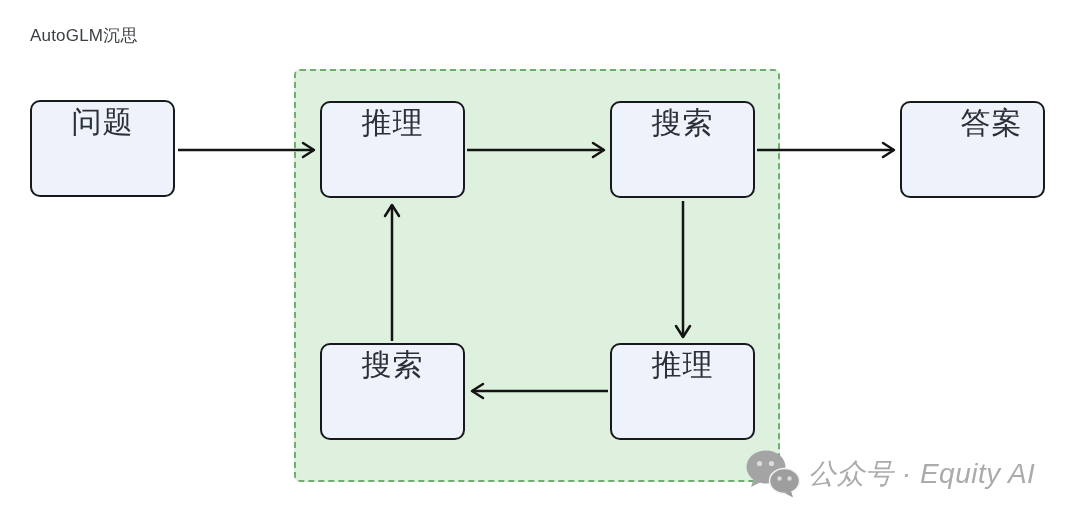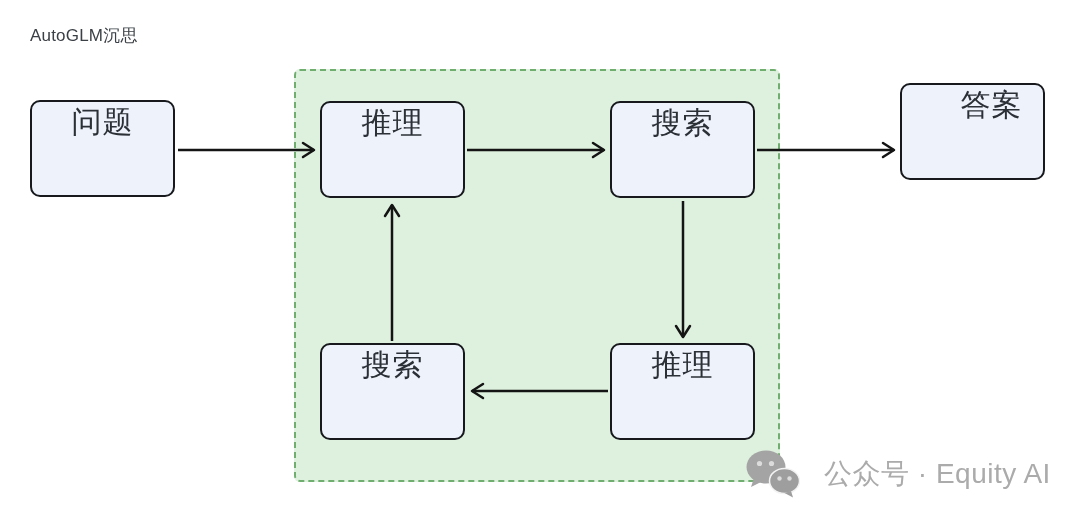--- a/index.html
+++ b/index.html
@@ -44,39 +44,40 @@
     display: flex;
     align-items: flex-start;
     justify-content: center;
     font-size: 30px;
     color: #2b2f36;
     letter-spacing: 1px;
   }
   .node-question      { left: 30px;  top: 100px; }
   .node-reason-top    { left: 320px; top: 101px; }
   .node-search-top    { left: 610px; top: 101px; }
-  .node-answer        { left: 900px; top: 83px; padding-left: 38px; }
+  .node-answer        { left: 900px; top: 101px; padding-left: 38px; }
   .node-search-bottom { left: 320px; top: 343px; }
   .node-reason-bottom { left: 610px; top: 343px; }
 
   .edges-layer {
     position: absolute;
     left: 0; top: 0;
     width: 1080px;
     height: 519px;
     pointer-events: none;
   }
 
   .watermark {
     position: absolute;
     left: 746px;
     top: 450px;
     display: flex;
     align-items: center;
-    gap: 24px;
+    gap: 8px;
+    font-style: italic;
   }
   .watermark-text {
     font-size: 28px;
     color: #ababab;
     letter-spacing: 0.5px;
     white-space: nowrap;
   }
 </style>
 </head>
 <body>

